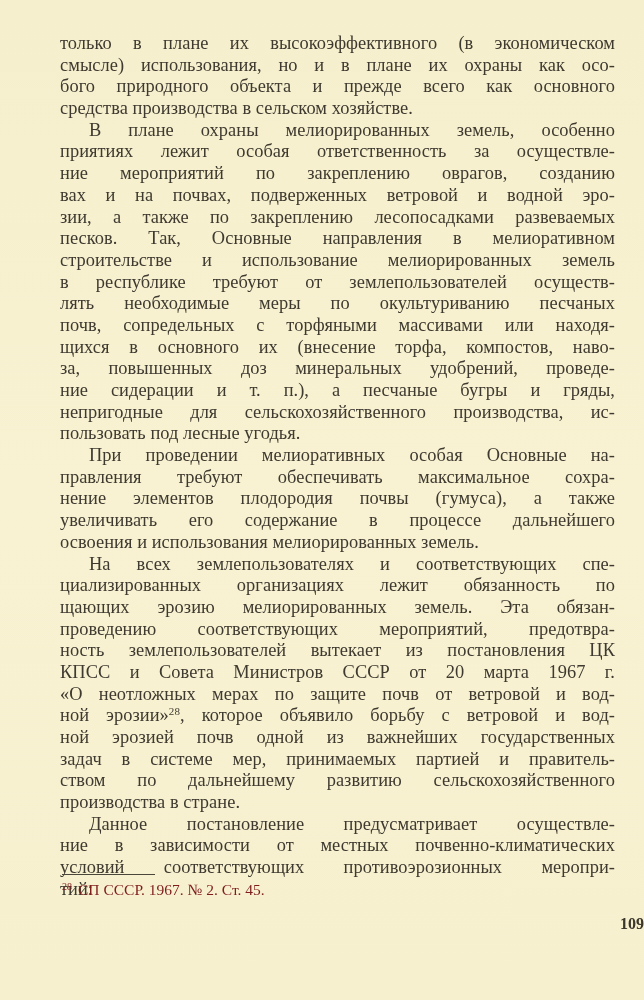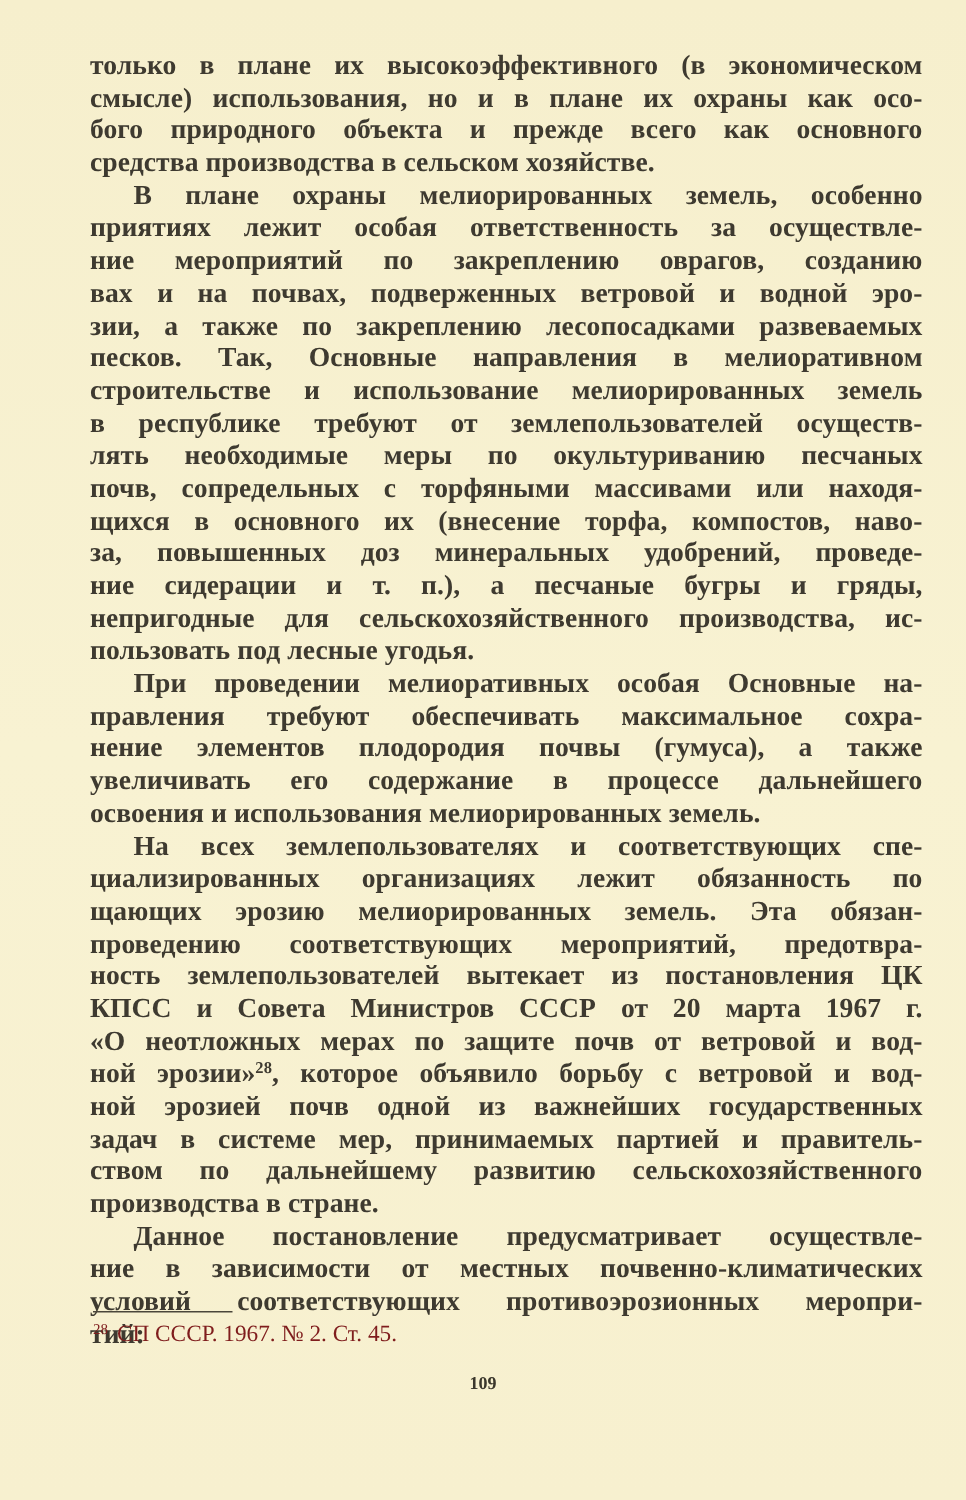--- a/index.html
+++ b/index.html
@@ -14,21 +14,20 @@
       position: relative;
       overflow: hidden;
       font-family: "Liberation Serif", "DejaVu Serif", serif;
       color: #3e3a30;
     }
     .page {
       position: absolute;
       left: 60px;
       top: 33px;
       width: 555px;
-      font-weight: bold;
     }
     .line {
       height: 21.7px;
       line-height: 21.7px;
       font-size: 18.4px;
       white-space: nowrap;
       text-align: justify;
       text-align-last: justify;
       letter-spacing: 0.05px;
     }
@@ -63,22 +62,22 @@
     .footnote .fn-mark {
       font-size: 10px;
       vertical-align: 5px;
       margin-right: 6px;
     }
     .page-number {
       position: absolute;
       left: 0;
       width: 644px;
       top: 915px;
-      text-align: center;
-      font-size: 12px;
+      text-align: right;
+      font-size: 16px;
       font-weight: bold;
       color: #3b372c;
     }
   </style>
 </head>
 <body>
 
 <div class="page">
 
   <div>

